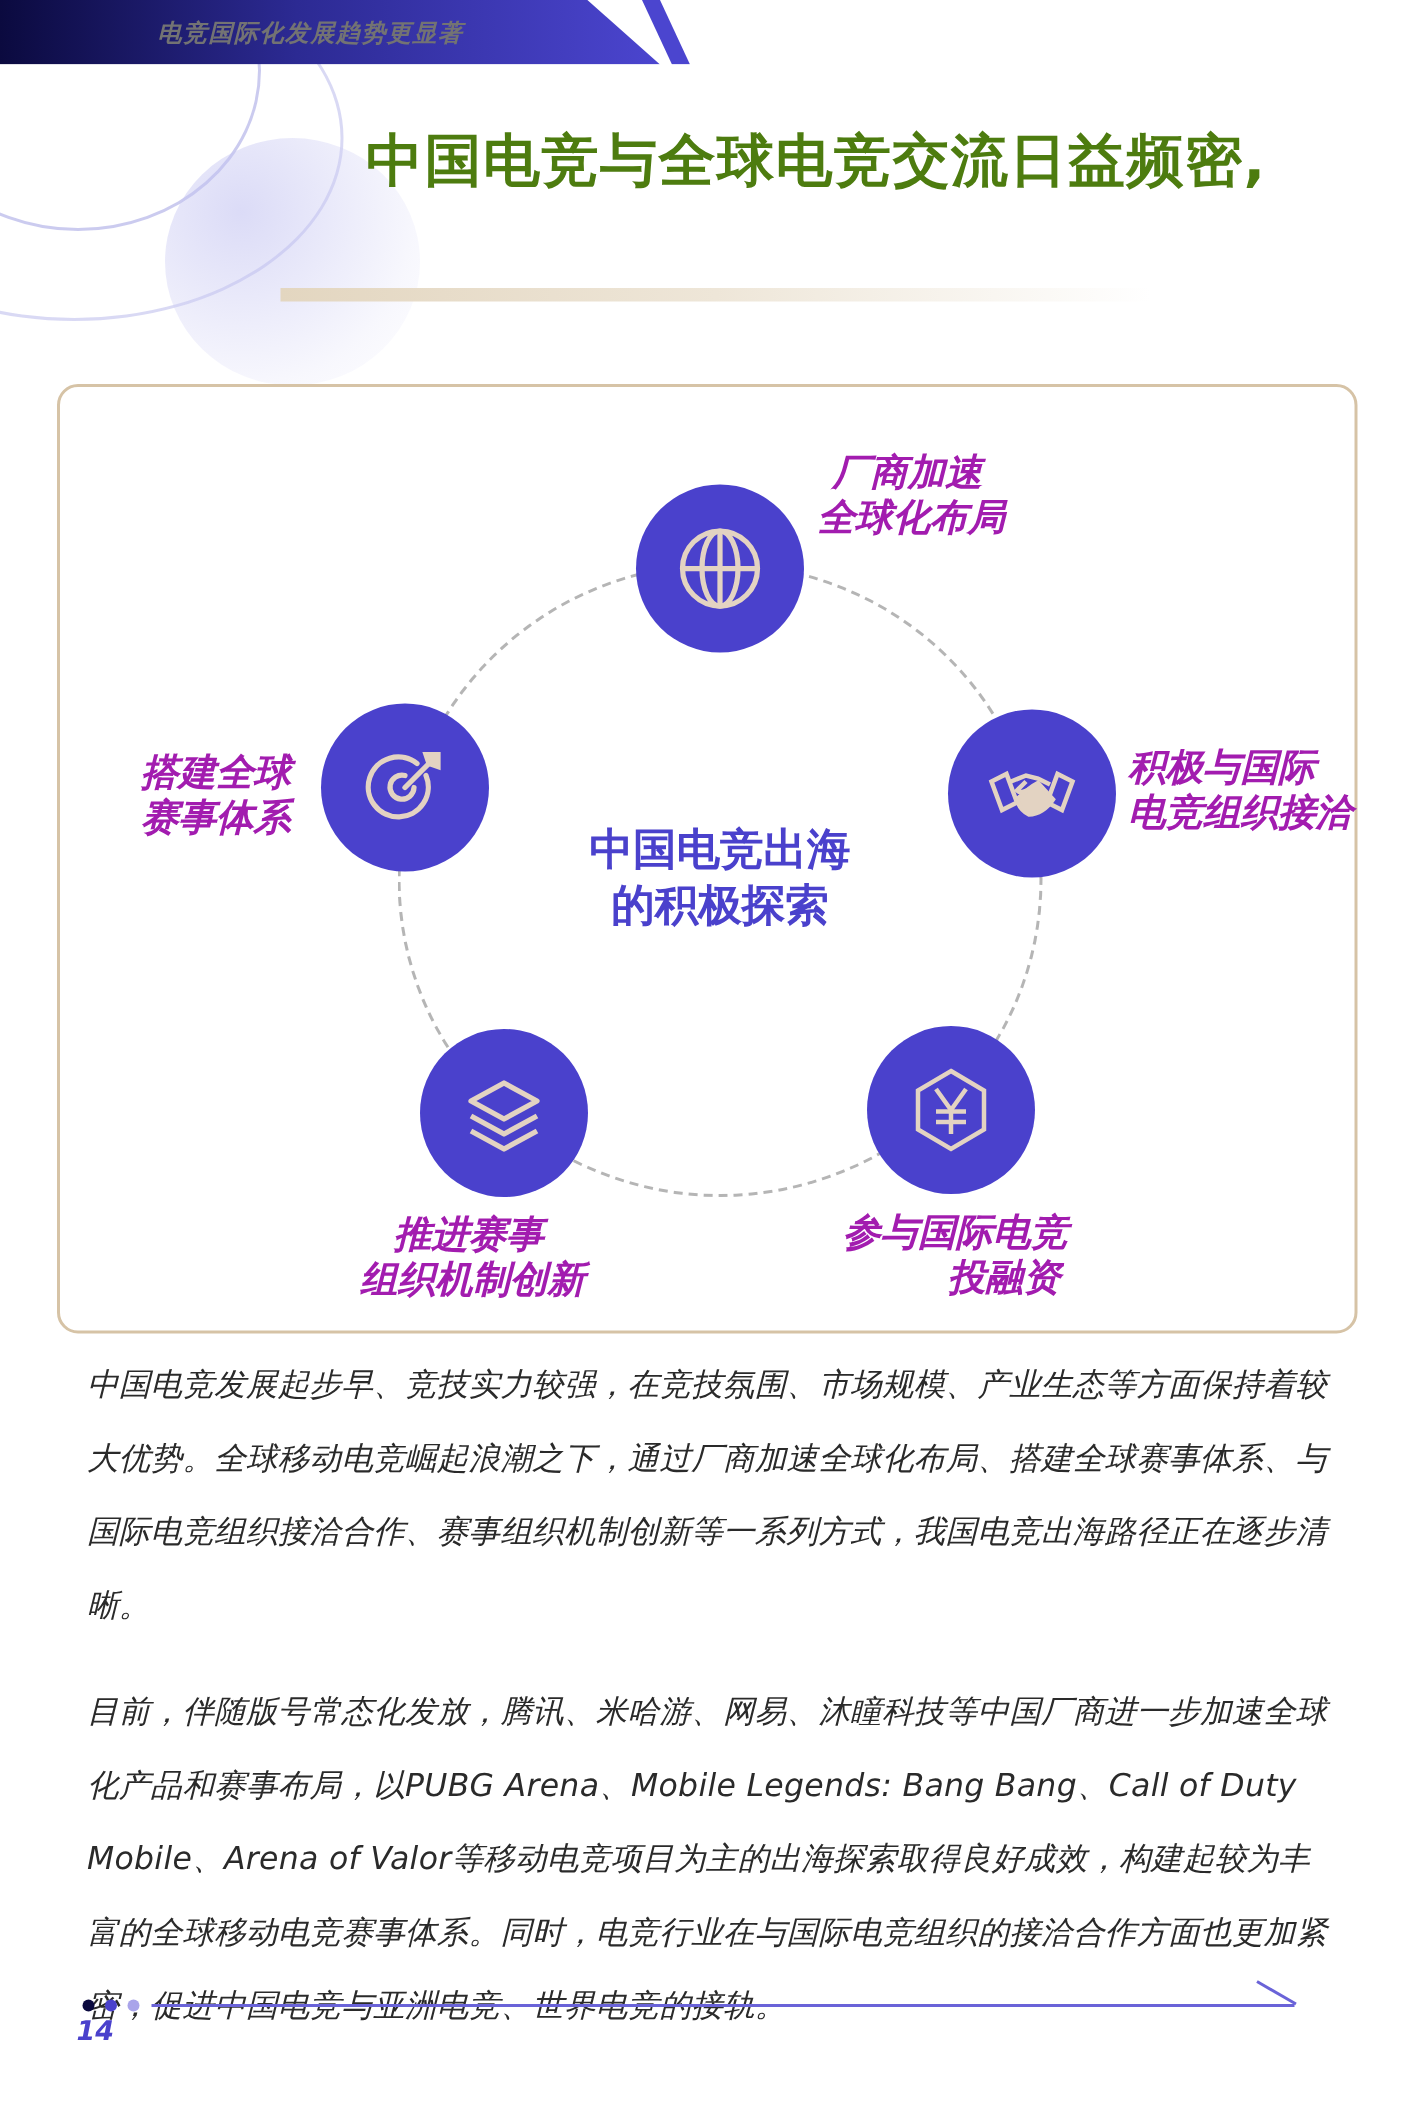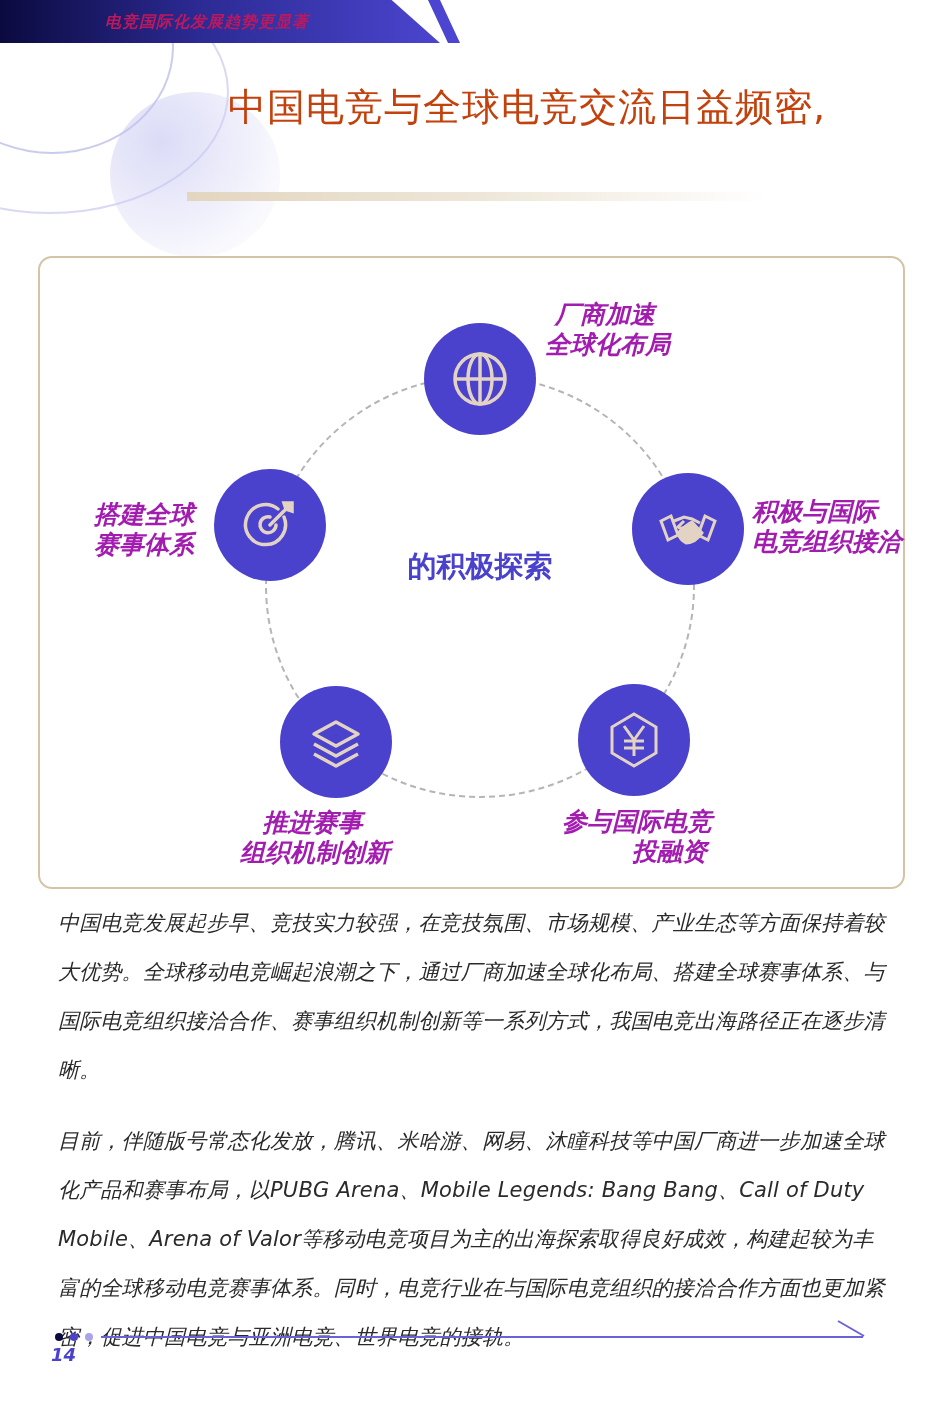--- a/index.html
+++ b/index.html
@@ -30,27 +30,27 @@
   }
   
   .banner { width: 440px; clip-path: polygon(0 0, 89% 0, 100% 100%, 0 100%); }
   .banner-stripe {
     position: absolute; left: 420px; top: 0; width: 40px; height: 43px;
     background: #4b45cf;
     clip-path: polygon(8px 0, 20px 0, 40px 43px, 28px 43px);
   }
   .banner-text {
     position: absolute; left: 105px; top: 12px;
-    color: #be185d; font-size: 16px; font-weight: bold; font-style: italic;
+    color: #737373; font-size: 16px; font-weight: bold; font-style: italic;
     letter-spacing: 1px;
   }
   
   .title {
-    position: absolute; left: 228px; top: 84px;
-    color: #c2410c; font-size: 38px; font-weight: normal; line-height: 47px;
+    position: absolute; left: 244px; top: 84px;
+    color: #4d7c0f; font-size: 38px; font-weight: bold; line-height: 47px;
     letter-spacing: 1px;
   }
   .title-underline {
     position: absolute; left: 187px; top: 192px; width: 580px; height: 9px;
     background: linear-gradient(90deg, #e3d6c0 0%, #eee6d8 50%, rgba(255,255,255,0) 100%);
   }
   
   .card {
     position: absolute; left: 38px; top: 256px; width: 867px; height: 633px;
     border: 2px solid #d6c3a6; border-radius: 14px; box-sizing: border-box;
@@ -104,20 +104,21 @@
 
 <div class="title">
   <div>中国电竞与全球电竞交流日益频密,</div>
 </div>
 <div class="title-underline"></div>
 
 <div class="card"></div>
 <div class="orbit"></div>
 
 <div class="center-label">
+  <div>中国电竞出海</div>
   <div>的积极探索</div>
 </div>
 
 <div class="node" style="left:424px; top:323px;">
   <svg viewBox="0 0 60 60" fill="none" stroke="#e3d3c2" stroke-width="3.5">
     <circle cx="30" cy="30" r="25"></circle>
     <ellipse cx="30" cy="30" rx="12" ry="25"></ellipse>
     <line x1="30" y1="5" x2="30" y2="55"></line>
     <line x1="5" y1="30" x2="55" y2="30"></line>
   </svg>

